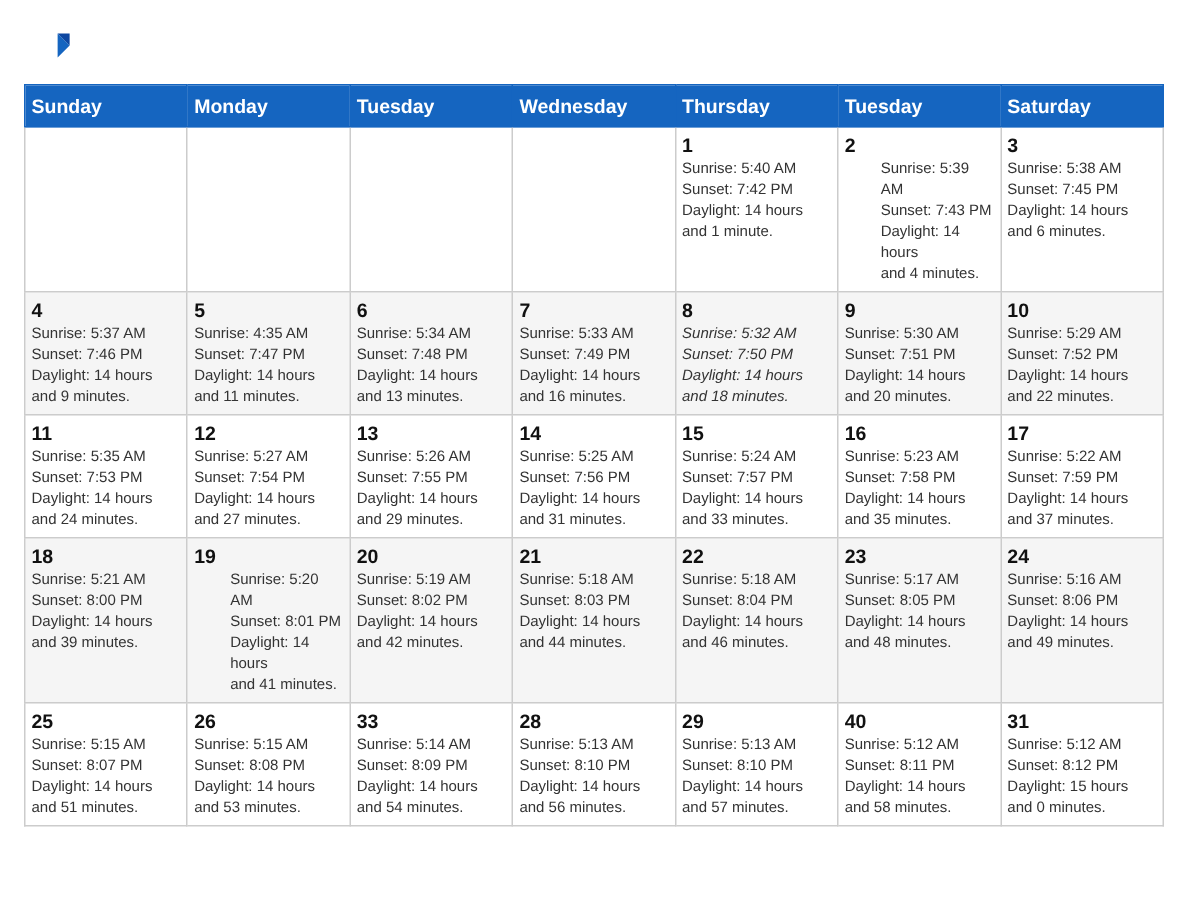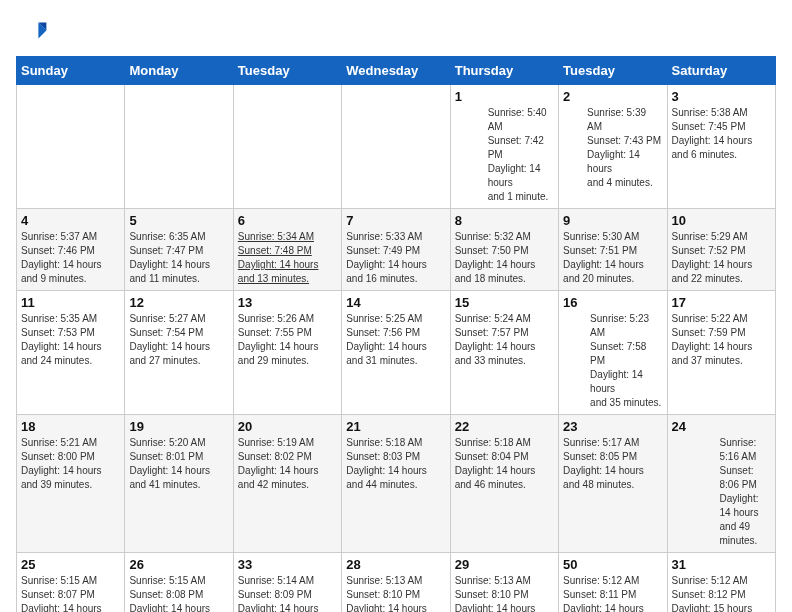--- a/index.html
+++ b/index.html
@@ -120,21 +120,21 @@
       </tr>
   </thead>
   <tbody id="calendar-body">
   <tr>
         <td class="empty-cell"></td>
         <td class="empty-cell"></td>
         <td class="empty-cell"></td>
         <td class="empty-cell"></td>
         <td>
           <div class="day-number">1</div>
-          <div class="day-info" style="white-space: pre-line; margin-left: 33px;">Sunrise: 5:40 AM
+          <div class="day-info" style="white-space: pre-line;">Sunrise: 5:40 AM
 Sunset: 7:42 PM
 Daylight: 14 hours
 and 1 minute.</div>
         </td>
         <td>
           <div class="day-number">2</div>
           <div class="day-info" style="white-space: pre-line; margin-left: 24px;">Sunrise: 5:39 AM
 Sunset: 7:43 PM
 Daylight: 14 hours
 and 4 minutes.</div>
@@ -150,42 +150,42 @@
       <tr>
         <td>
           <div class="day-number">4</div>
           <div class="day-info" style="white-space: pre-line;">Sunrise: 5:37 AM
 Sunset: 7:46 PM
 Daylight: 14 hours
 and 9 minutes.</div>
         </td>
         <td>
           <div class="day-number">5</div>
-          <div class="day-info" style="white-space: pre-line;">Sunrise: 6:35 AM
+          <div class="day-info" style="white-space: pre-line;">Sunrise: 4:35 AM
 Sunset: 7:47 PM
 Daylight: 14 hours
 and 11 minutes.</div>
         </td>
         <td>
           <div class="day-number">6</div>
-          <div class="day-info" style="white-space: pre-line; text-decoration: underline;">Sunrise: 5:34 AM
+          <div class="day-info" style="white-space: pre-line;">Sunrise: 5:34 AM
 Sunset: 7:48 PM
 Daylight: 14 hours
 and 13 minutes.</div>
         </td>
         <td>
           <div class="day-number">7</div>
           <div class="day-info" style="white-space: pre-line;">Sunrise: 5:33 AM
 Sunset: 7:49 PM
 Daylight: 14 hours
 and 16 minutes.</div>
         </td>
         <td>
           <div class="day-number">8</div>
-          <div class="day-info" style="white-space: pre-line;">Sunrise: 5:32 AM
+          <div class="day-info" style="white-space: pre-line; font-style: italic;">Sunrise: 5:32 AM
 Sunset: 7:50 PM
 Daylight: 14 hours
 and 18 minutes.</div>
         </td>
         <td>
           <div class="day-number">9</div>
           <div class="day-info" style="white-space: pre-line;">Sunrise: 5:30 AM
 Sunset: 7:51 PM
 Daylight: 14 hours
 and 20 minutes.</div>
@@ -229,21 +229,21 @@
         </td>
         <td>
           <div class="day-number">15</div>
           <div class="day-info" style="white-space: pre-line;">Sunrise: 5:24 AM
 Sunset: 7:57 PM
 Daylight: 14 hours
 and 33 minutes.</div>
         </td>
         <td>
           <div class="day-number">16</div>
-          <div class="day-info" style="white-space: pre-line; margin-left: 27px;">Sunrise: 5:23 AM
+          <div class="day-info" style="white-space: pre-line;">Sunrise: 5:23 AM
 Sunset: 7:58 PM
 Daylight: 14 hours
 and 35 minutes.</div>
         </td>
         <td>
           <div class="day-number">17</div>
           <div class="day-info" style="white-space: pre-line;">Sunrise: 5:22 AM
 Sunset: 7:59 PM
 Daylight: 14 hours
 and 37 minutes.</div>
@@ -252,21 +252,21 @@
       <tr>
         <td>
           <div class="day-number">18</div>
           <div class="day-info" style="white-space: pre-line;">Sunrise: 5:21 AM
 Sunset: 8:00 PM
 Daylight: 14 hours
 and 39 minutes.</div>
         </td>
         <td>
           <div class="day-number">19</div>
-          <div class="day-info" style="white-space: pre-line;">Sunrise: 5:20 AM
+          <div class="day-info" style="white-space: pre-line; margin-left: 24px;">Sunrise: 5:20 AM
 Sunset: 8:01 PM
 Daylight: 14 hours
 and 41 minutes.</div>
         </td>
         <td>
           <div class="day-number">20</div>
           <div class="day-info" style="white-space: pre-line;">Sunrise: 5:19 AM
 Sunset: 8:02 PM
 Daylight: 14 hours
 and 42 minutes.</div>
@@ -287,21 +287,21 @@
         </td>
         <td>
           <div class="day-number">23</div>
           <div class="day-info" style="white-space: pre-line;">Sunrise: 5:17 AM
 Sunset: 8:05 PM
 Daylight: 14 hours
 and 48 minutes.</div>
         </td>
         <td>
           <div class="day-number">24</div>
-          <div class="day-info" style="white-space: pre-line; margin-left: 48px;">Sunrise: 5:16 AM
+          <div class="day-info" style="white-space: pre-line;">Sunrise: 5:16 AM
 Sunset: 8:06 PM
 Daylight: 14 hours
 and 49 minutes.</div>
         </td>
       </tr>
       <tr>
         <td>
           <div class="day-number">25</div>
           <div class="day-info" style="white-space: pre-line;">Sunrise: 5:15 AM
 Sunset: 8:07 PM
@@ -330,21 +330,21 @@
 and 56 minutes.</div>
         </td>
         <td>
           <div class="day-number">29</div>
           <div class="day-info" style="white-space: pre-line;">Sunrise: 5:13 AM
 Sunset: 8:10 PM
 Daylight: 14 hours
 and 57 minutes.</div>
         </td>
         <td>
-          <div class="day-number">50</div>
+          <div class="day-number">40</div>
           <div class="day-info" style="white-space: pre-line;">Sunrise: 5:12 AM
 Sunset: 8:11 PM
 Daylight: 14 hours
 and 58 minutes.</div>
         </td>
         <td>
           <div class="day-number">31</div>
           <div class="day-info" style="white-space: pre-line;">Sunrise: 5:12 AM
 Sunset: 8:12 PM
 Daylight: 15 hours

